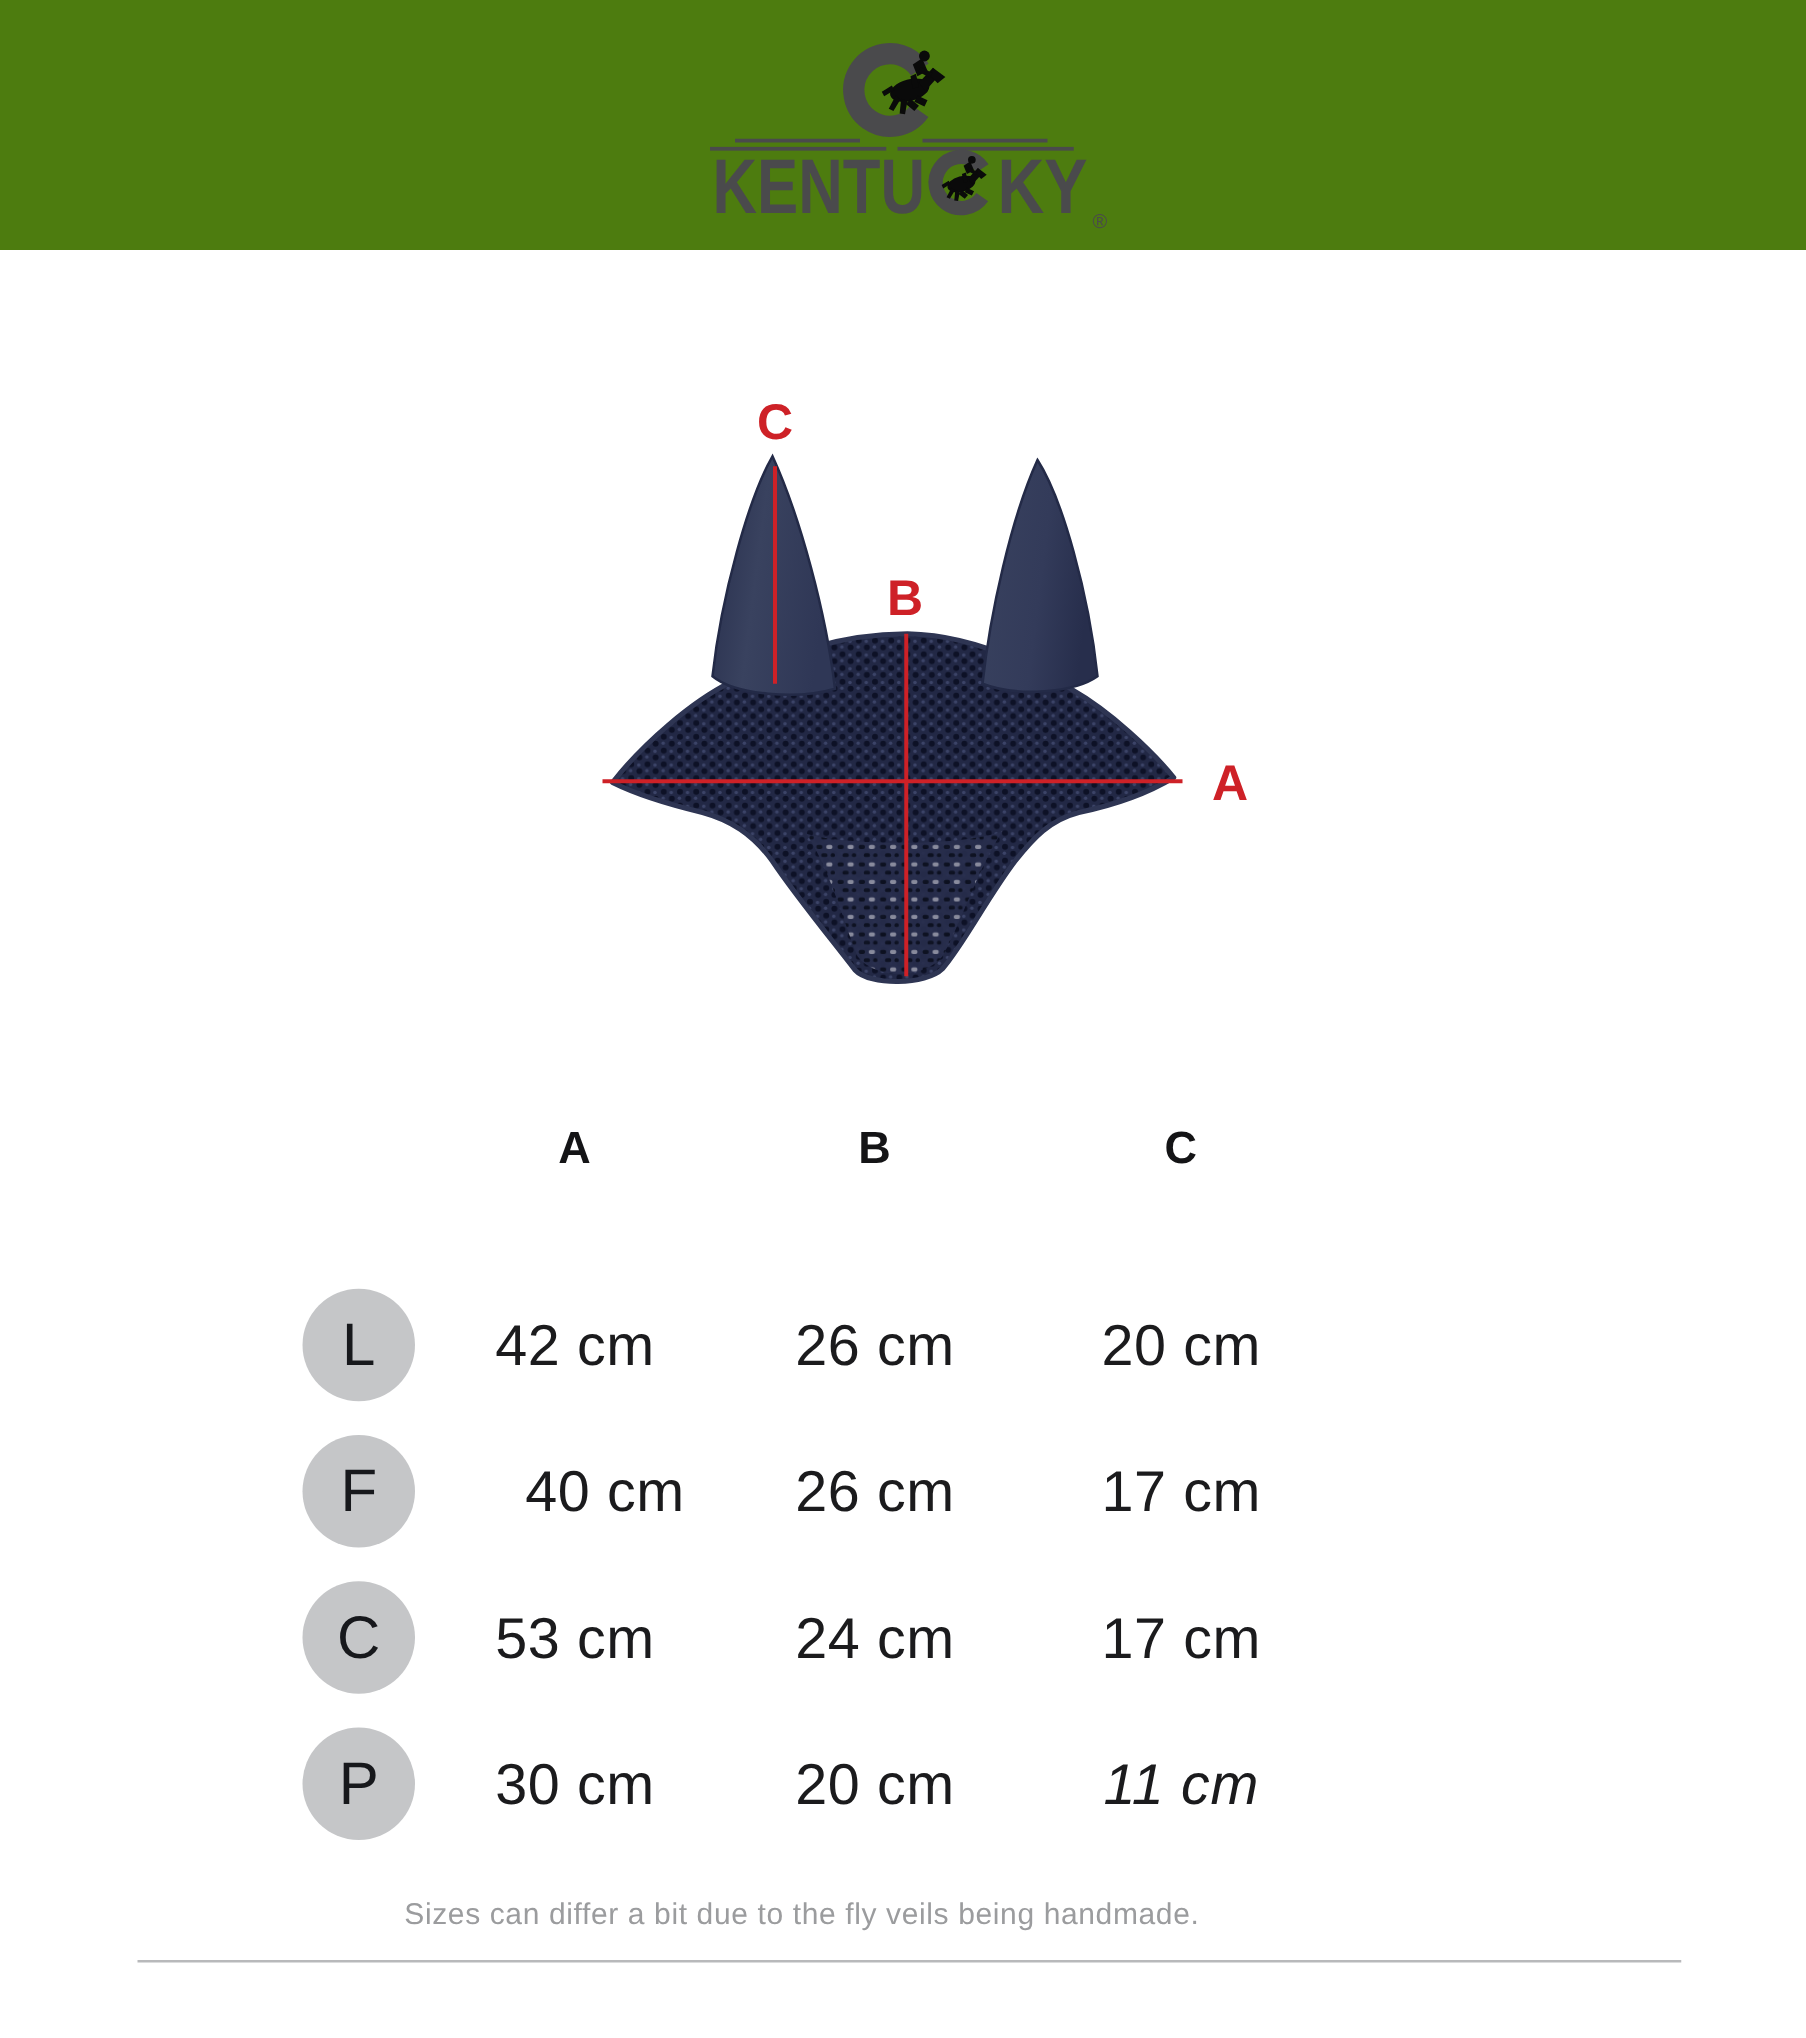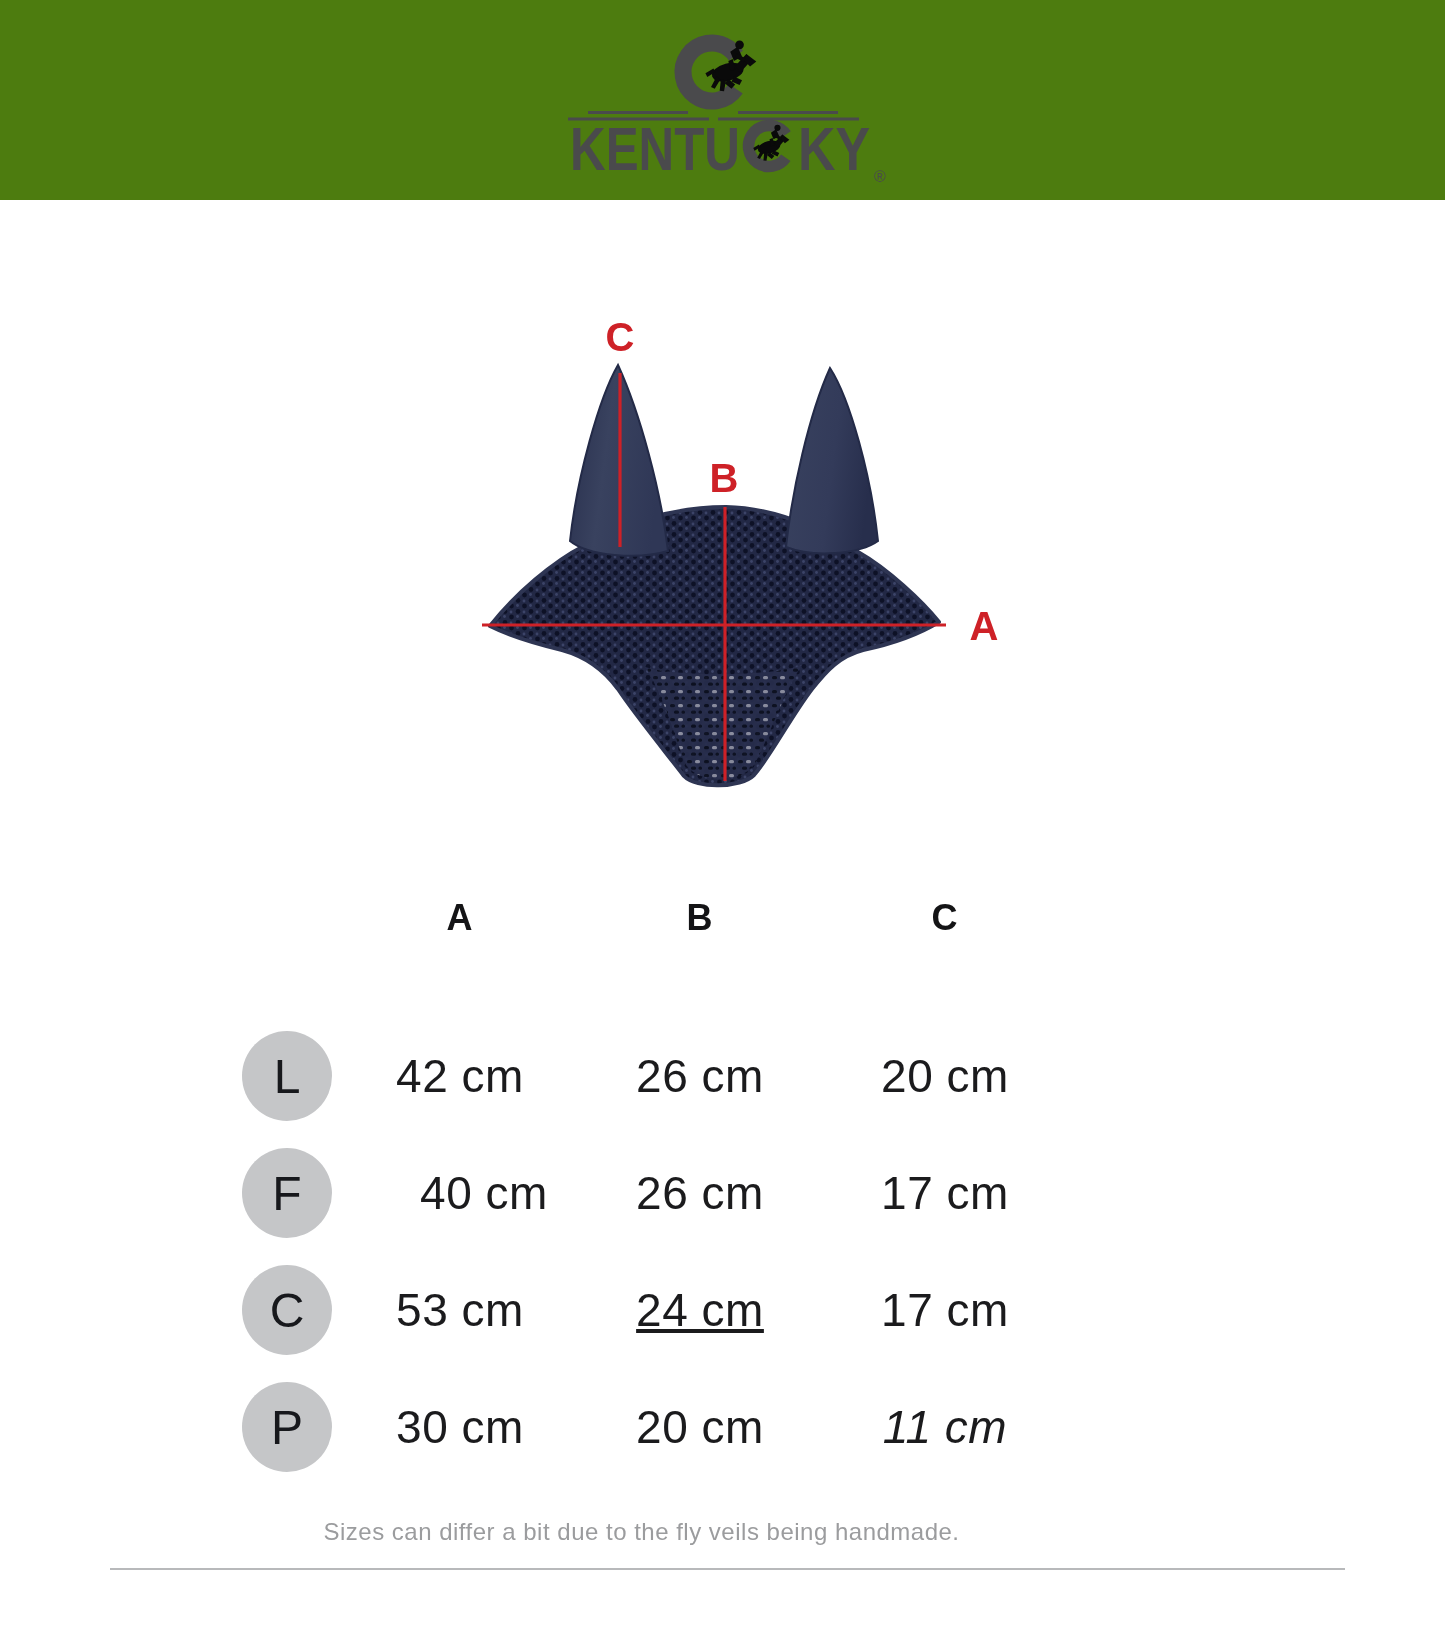--- a/index.html
+++ b/index.html
@@ -146,21 +146,21 @@
     <div class="cell" style="left:484px;top:1193px;">40 cm</div>
     <div class="cell" style="left:700px;top:1193px;">26 cm</div>
     <div class="cell" style="left:945px;top:1193px;text-align:right;">17 cm</div>
   </div>
 
   <div>
     <div class="size-circle" style="left:242px;top:1265px;">
       <span>C</span>
     </div>
     <div class="cell" style="left:460px;top:1310px;">53 cm</div>
-    <div class="cell" style="left:700px;top:1310px;text-decoration:underline;">24 cm</div>
+    <div class="cell" style="left:700px;top:1310px;">24 cm</div>
     <div class="cell" style="left:945px;top:1310px;">17 cm</div>
   </div>
 
   <div>
     <div class="size-circle" style="left:242px;top:1382px;">
       <span>P</span>
     </div>
     <div class="cell" style="left:460px;top:1427px;">30 cm</div>
     <div class="cell" style="left:700px;top:1427px;">20 cm</div>
     <div class="cell" style="left:945px;top:1427px;font-style:italic;">11 cm</div>

